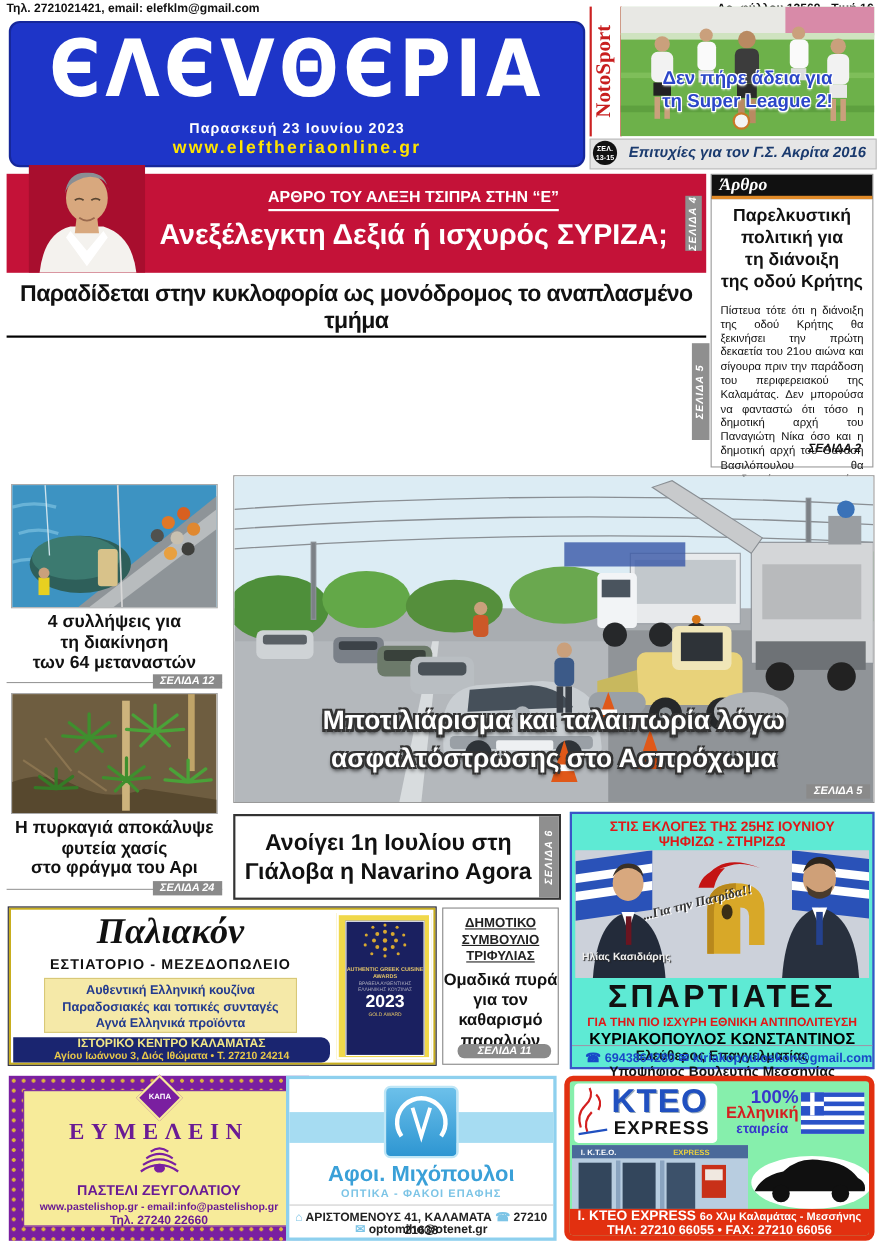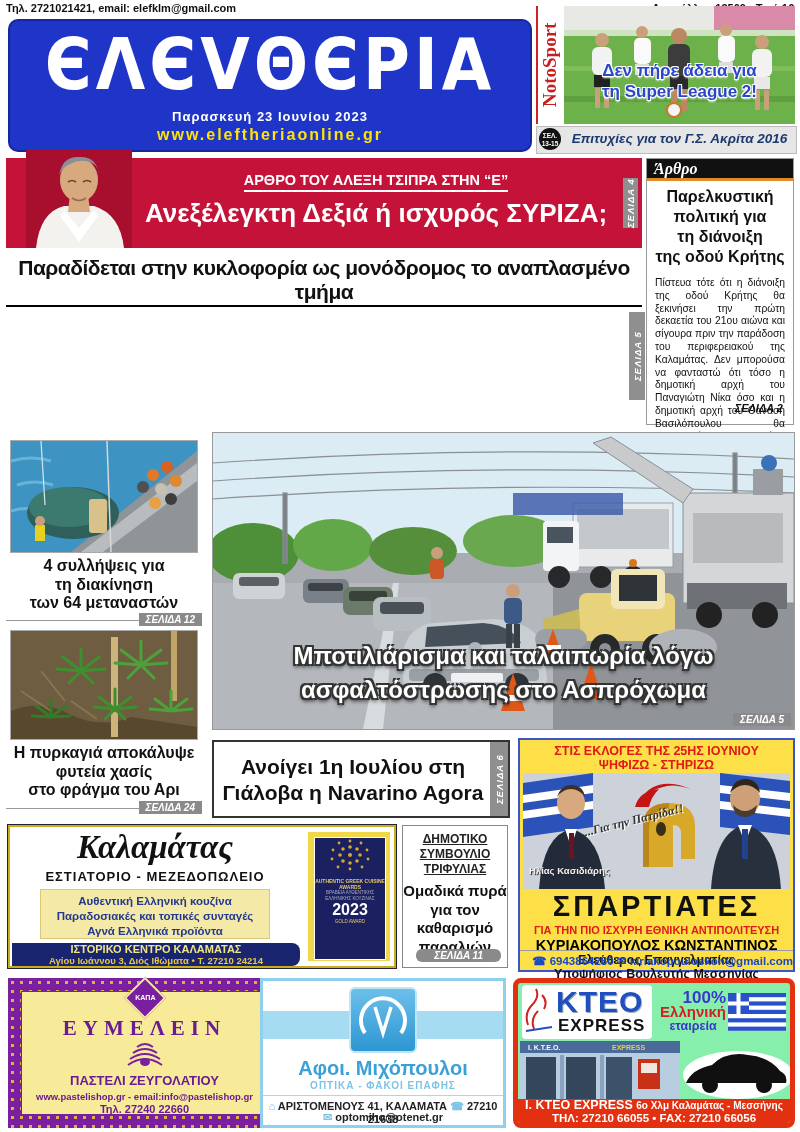--- a/index.html
+++ b/index.html
@@ -81,21 +81,21 @@
           font-size:24px;font-weight:bold;line-height:34px;
           text-shadow:-2px -2px 0 #333,2px -2px 0 #333,-2px 2px 0 #333,2px 2px 0 #333,0 3px 4px #000;}
   #mp-tag{position:absolute;right:3px;bottom:3px;background:#8a8a8a;color:#fff;font-weight:bold;
           font-style:italic;font-size:10px;padding:1px 7px;}
   
   #navarino{left:212px;top:740px;width:298px;height:78px;border:2px solid #333;box-sizing:border-box;background:#fff;}
   #nav-text{position:absolute;left:0;top:12px;width:278px;text-align:center;font-size:21px;
             font-weight:bold;line-height:26px;}
   #nav-vtag{position:absolute;right:0;top:0;width:18px;height:74px;}
   
-  #spart{left:518px;top:738px;width:277px;height:234px;border:2px solid #3a55c8;box-sizing:border-box;background:#fde047;}
+  #spart{left:518px;top:738px;width:277px;height:234px;border:2px solid #3a55c8;box-sizing:border-box;background:#5eead4;}
   #sp-top{position:absolute;left:0;top:4px;width:100%;text-align:center;color:#e01818;
           font-size:12.5px;font-weight:bold;line-height:14px;}
   #sp-photo{position:absolute;left:3px;top:33px;width:267px;height:116px;overflow:hidden;background:#c9cdd6;}
   #sp-script{position:absolute;left:60px;top:40px;transform:rotate(-14deg);color:#333;
              font-family:"Liberation Serif",serif;font-style:italic;font-weight:bold;font-size:12px;
              text-shadow:1px 1px 0 #fff;}
   #sp-photocap{position:absolute;left:6px;top:92px;color:#f0f0f0;font-size:9.5px;font-weight:bold;
                text-shadow:1px 1px 1px #222;}
   #sp-party{position:absolute;left:0;top:150px;width:100%;text-align:center;font-size:29px;
             font-weight:bold;letter-spacing:3px;color:#111;}
@@ -518,21 +518,21 @@
     <div id="sp-cand">ΚΥΡΙΑΚΟΠΟΥΛΟΣ ΚΩΝΣΤΑΝΤΙΝΟΣ</div>
     <div id="sp-role1">Ελεύθερος Επαγγελματίας</div>
     <div id="sp-role2">Υποψήφιος Βουλευτής Μεσσηνίας</div>
     <div id="sp-contact">
       <span>☎ </span><span>6943864280</span>
       <span> ✉ </span><span>kiriakopouloskon@gmail.com</span>
     </div>
   </div>
 
   <div class="abs" id="paliakon">
-    <div id="pal-logo">Καλαμάτας</div>
+    <div id="pal-logo">Παλιακόν</div>
     <div id="pal-sub">ΕΣΤΙΑΤΟΡΙΟ - ΜΕΖΕΔΟΠΩΛΕΙΟ</div>
     <div id="pal-box">
       <div>Αυθεντική Ελληνική κουζίνα</div>
       <div>Παραδοσιακές και τοπικές συνταγές</div>
       <div>Αγνά Ελληνικά προϊόντα</div>
     </div>
     <div id="pal-bar">
       <div class="l1">ΙΣΤΟΡΙΚΟ ΚΕΝΤΡΟ ΚΑΛΑΜΑΤΑΣ</div>
       <div class="l2">Αγίου Ιωάννου 3, Διός Ιθώματα • Τ. 27210 24214</div>
     </div>

